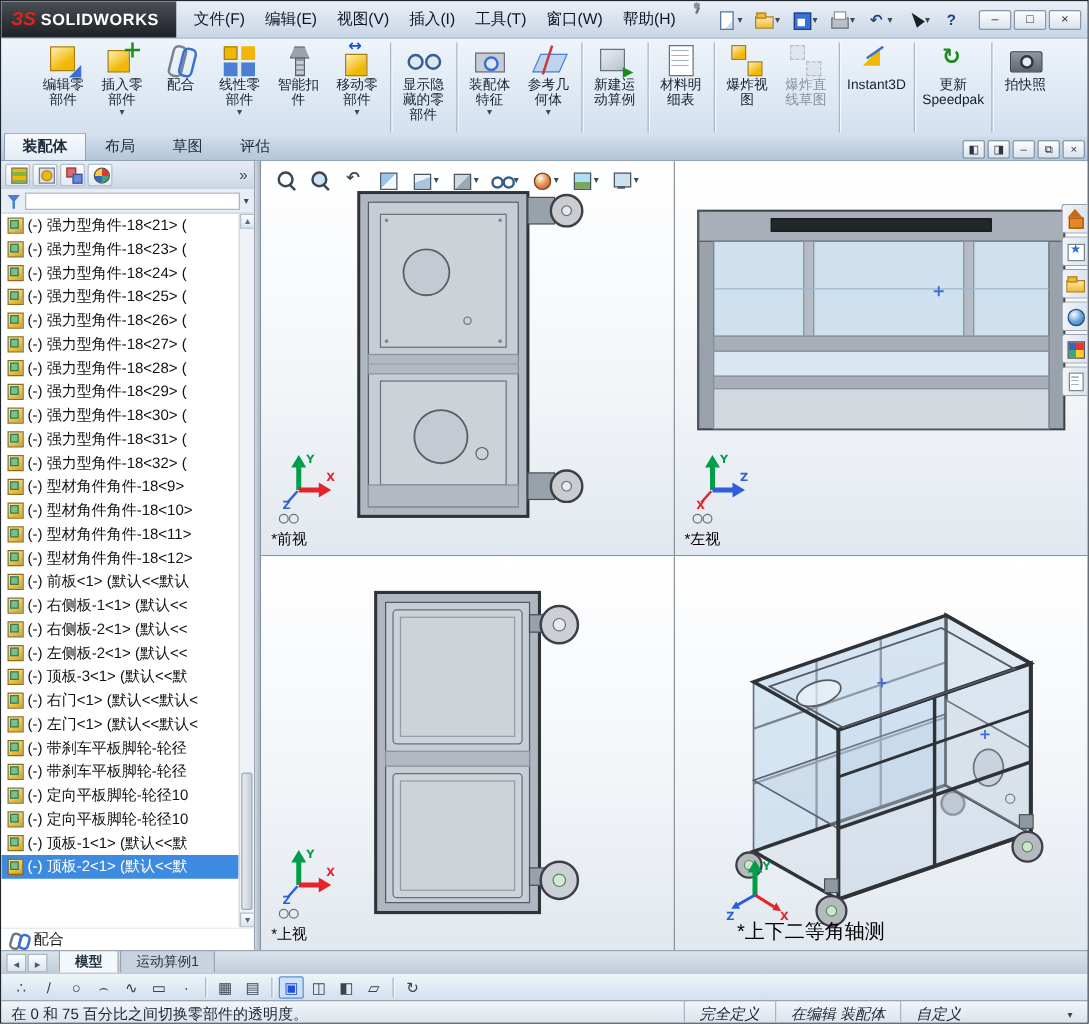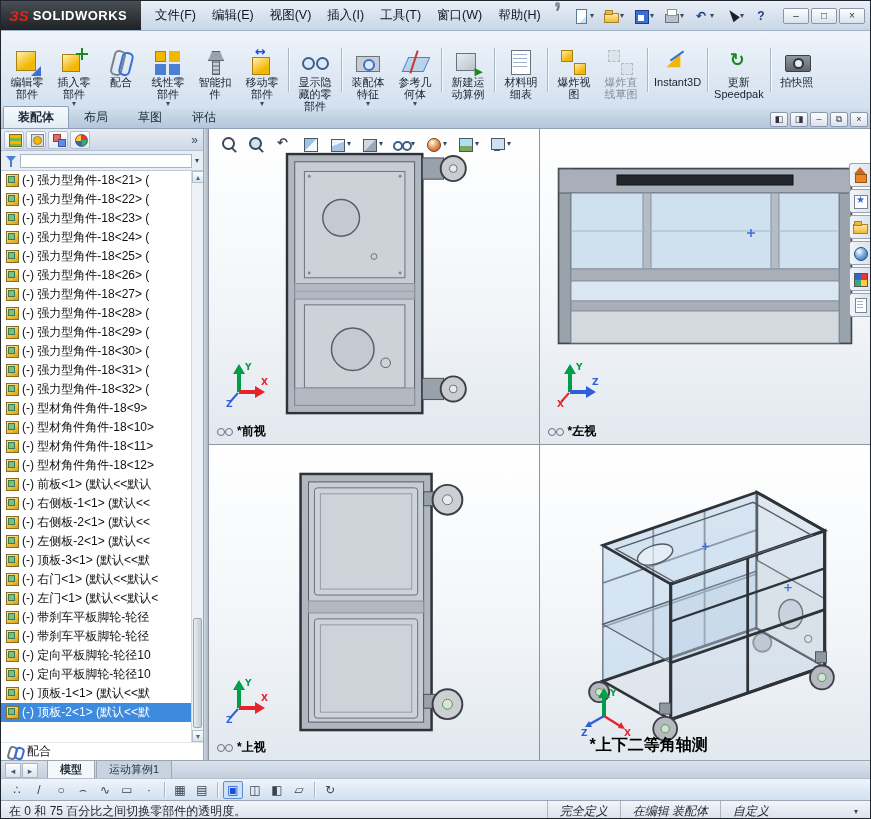--- a/index.html
+++ b/index.html
@@ -32,21 +32,21 @@
   .new-document-icon::before{left:3px;top:1px;width:9px;height:13px;background:linear-gradient(135deg,#fff 72%,#cfe0f0 72%);border:1px solid #5a7a9a;}
   .open-icon::before,.file-explorer-icon::before{left:1px;top:5px;width:13px;height:8px;background:linear-gradient(#ffe9a0,#f0b93a);border:1px solid #a8832a;}
   .open-icon::after,.file-explorer-icon::after{left:2px;top:2px;width:6px;height:3px;background:#f0b93a;border:1px solid #a8832a;}
   .save-icon::before{left:2px;top:2px;width:12px;height:12px;background:#3a6fd8;border:1px solid #1f3f85;}
   .save-icon::after{left:5px;top:7px;width:6px;height:6px;background:#fff;}
   .print-icon::before{left:2px;top:6px;width:12px;height:7px;background:#b9c0c9;border:1px solid #6a727c;}
   .print-icon::after{left:4px;top:1px;width:8px;height:5px;background:#fff;border:1px solid #8a929c;}
   .select-arrow-icon::before{left:6px;top:1px;width:0;height:0;border-left:4px solid transparent;border-right:4px solid transparent;border-bottom:12px solid #1a1f26;transform:rotate(-38deg);}
 
   
-  .ribbon{height:78px;display:flex;align-items:flex-start;gap:1px;padding:14px 3px;background:linear-gradient(#eef4fa,#d3e0ef);}
+  .ribbon{height:78px;display:flex;align-items:flex-start;gap:1px;padding:0 3px;background:linear-gradient(#eef4fa,#d3e0ef);justify-content:center;}
   .rbtn{display:flex;flex-direction:column;align-items:center;min-width:46px;padding:2px 2px;border:1px solid transparent;border-radius:2px;}
   .rbtn.disabled{opacity:.45;}
   .rlabel{white-space:pre-line;text-align:center;font-size:11px;line-height:12px;color:#14212f;}
   .caret{font-size:8px;color:#3a4a5c;line-height:8px;}
   .ribbon-sep{width:1px;align-self:stretch;margin:3px 2px;background:#a9b7c6;box-shadow:1px 0 0 #f4f8fc;}
   .ric{width:32px;height:28px;position:relative;flex:none;}
   .ric::before,.ric::after{content:"";position:absolute;}
   .edit-component-icon::before{left:5px;top:3px;width:18px;height:18px;background:linear-gradient(145deg,#fff0b0,#f2b705 70%);border:1px solid #a87f12;}
   .edit-component-icon::after{right:2px;bottom:0;width:0;height:0;border-left:10px solid transparent;border-bottom:10px solid #3a6fd8;}
   .insert-component-icon::before{left:4px;top:6px;width:16px;height:16px;background:linear-gradient(145deg,#fff0b0,#f2b705 70%);border:1px solid #a87f12;}
@@ -128,21 +128,21 @@
   .graphics{flex:1;position:relative;border-left:1px solid #8a939e;background:#fff;}
   .quadrants{position:absolute;inset:0;display:grid;grid-template-columns:1fr 1fr;grid-template-rows:1fr 1fr;}
   .viewport{position:relative;overflow:hidden;display:flex;align-items:center;justify-content:center;
             background:linear-gradient(#ffffff 0%,#f3f6f9 55%,#e2e8ef 100%);}
   .vp-tl{border-right:1px solid #8d949c;border-bottom:1px solid #8d949c;}
   .vp-tr{border-bottom:1px solid #8d949c;}
   .vp-bl{border-right:1px solid #8d949c;}
   .vp-svg{display:block;}
   .left-svg{margin-bottom:60px;}
   .iso-svg{margin-left:28px;margin-top:6px;}
-  .vp-label{position:absolute;left:8px;bottom:4px;display:flex;align-items:center;gap:4px;font-weight:bold;font-size:12px;color:#000;}
+  .vp-label{position:absolute;left:8px;bottom:4px;display:flex;align-items:center;gap:4px;font-weight:normal;font-size:12px;color:#000;flex-direction:column;}
   .vp-label.iso{left:50px;font-size:16px;}
   .view-badge-icon{width:16px;height:9px;position:relative;}
   .view-badge-icon::before{content:"";position:absolute;left:0;top:1px;width:6px;height:6px;border:1.5px solid #6a7280;border-radius:50%;}
   .view-badge-icon::after{content:"";position:absolute;left:8px;top:1px;width:6px;height:6px;border:1.5px solid #6a7280;border-radius:50%;}
   .triad{position:absolute;left:16px;bottom:36px;}
   .triad.iso-triad{left:40px;bottom:24px;}
   .axis-label{font:bold 9px "DejaVu Sans",sans-serif;}
 
   
   .hud{position:absolute;top:4px;left:8px;display:flex;align-items:center;gap:3px;z-index:6;}
@@ -453,24 +453,20 @@
         <span class="filter-caret">▾</span>
       </div>
       <div class="tree-wrap">
         <div class="tree">
 
             <div class="tree-row">
               <span class="part-icon"></span>
               <span class="tree-text">(-) 强力型角件-18&lt;21&gt; (</span>
             </div>
 
-            <div class="tree-row">
-              <span class="part-icon"></span>
-              <span class="tree-text">(-) 强力型角件-18&lt;22&gt; (</span>
-            </div>
 
             <div class="tree-row">
               <span class="part-icon"></span>
               <span class="tree-text">(-) 强力型角件-18&lt;23&gt; (</span>
             </div>
 
             <div class="tree-row">
               <span class="part-icon"></span>
               <span class="tree-text">(-) 强力型角件-18&lt;24&gt; (</span>
             </div>

